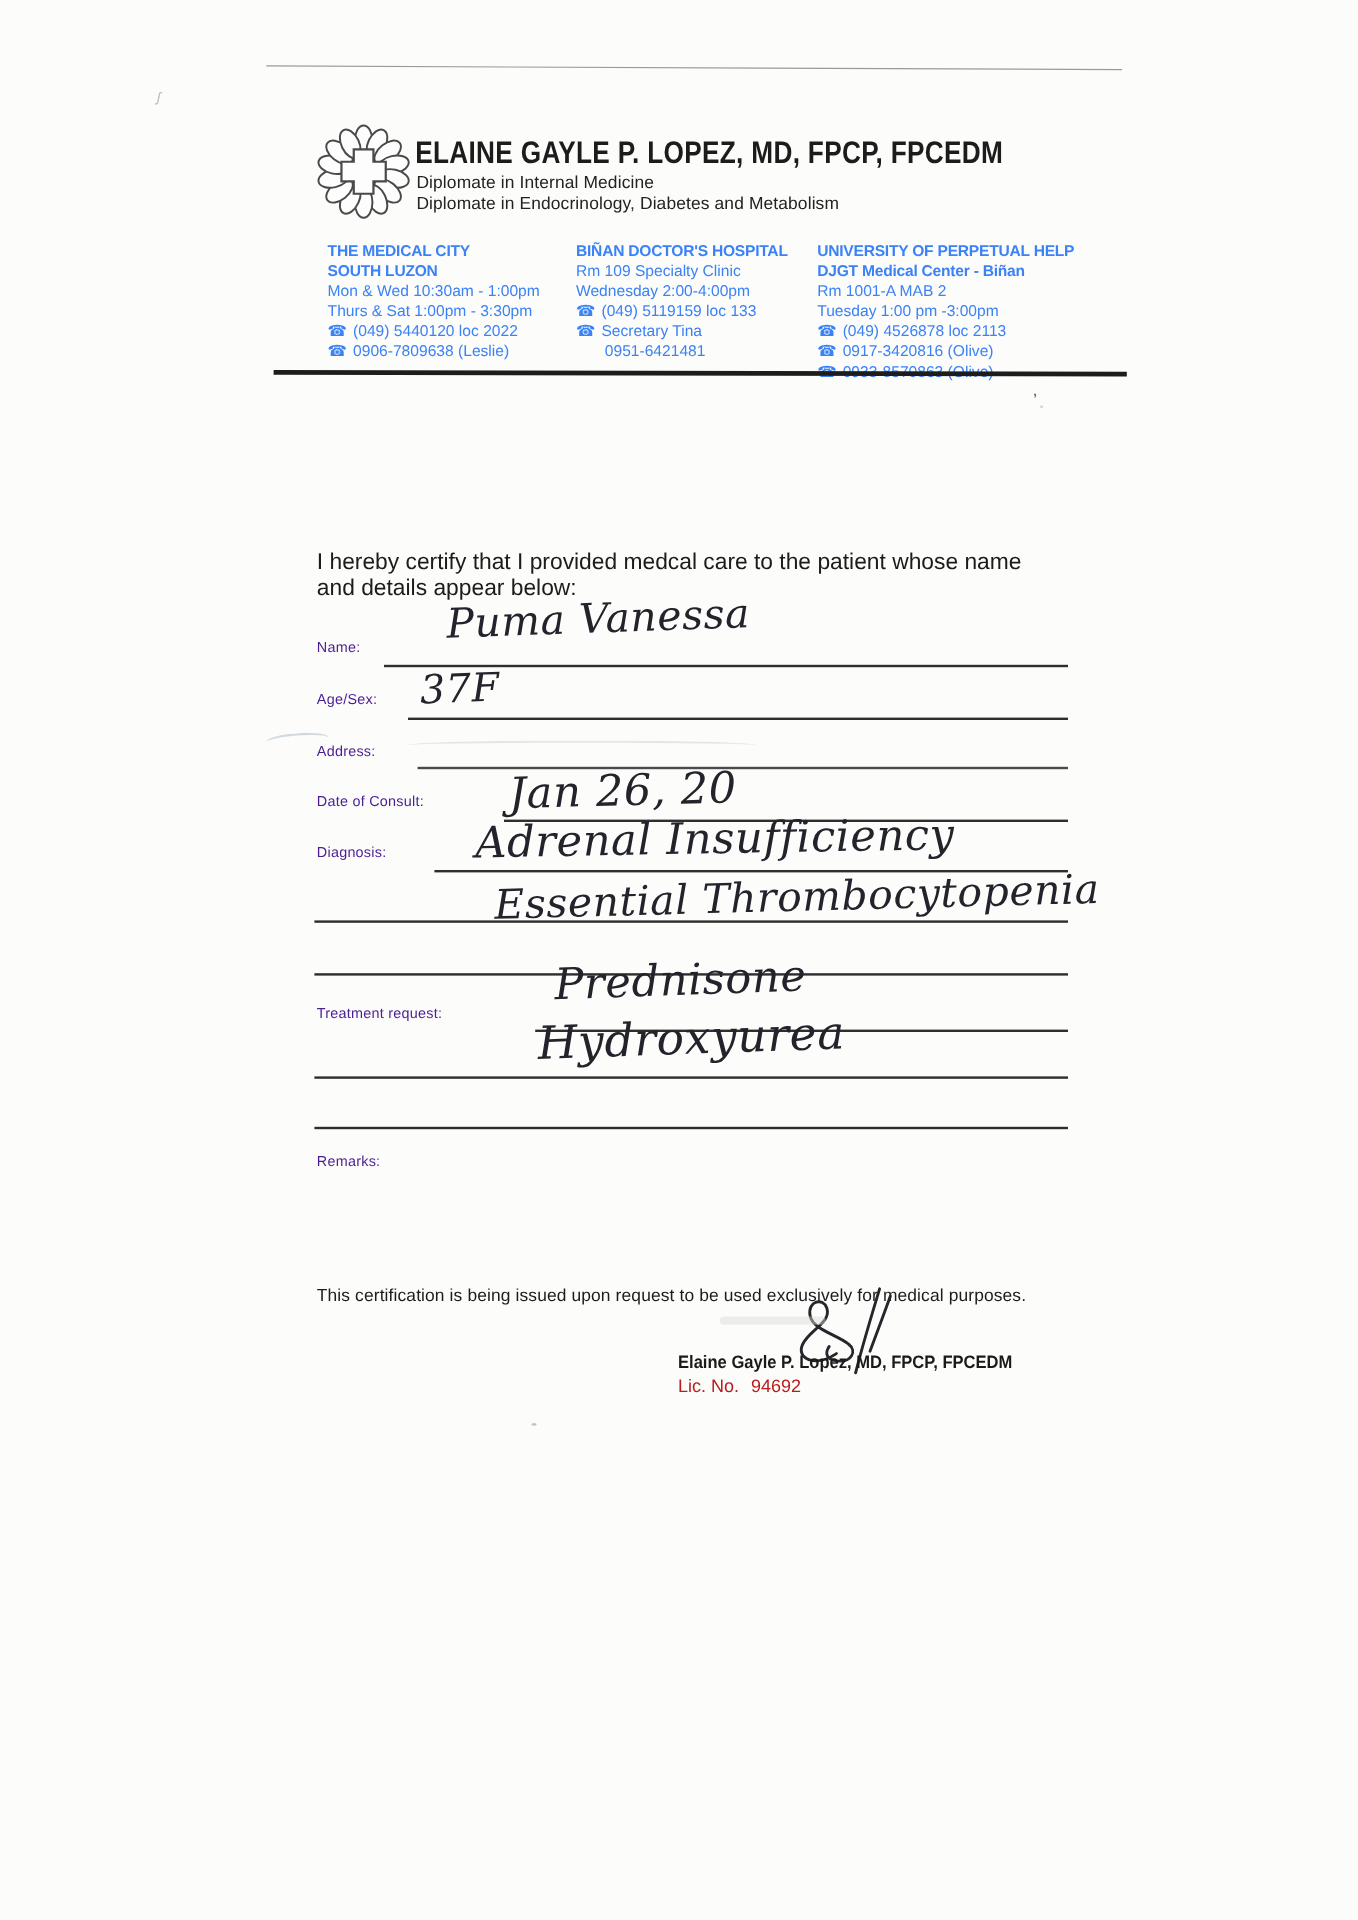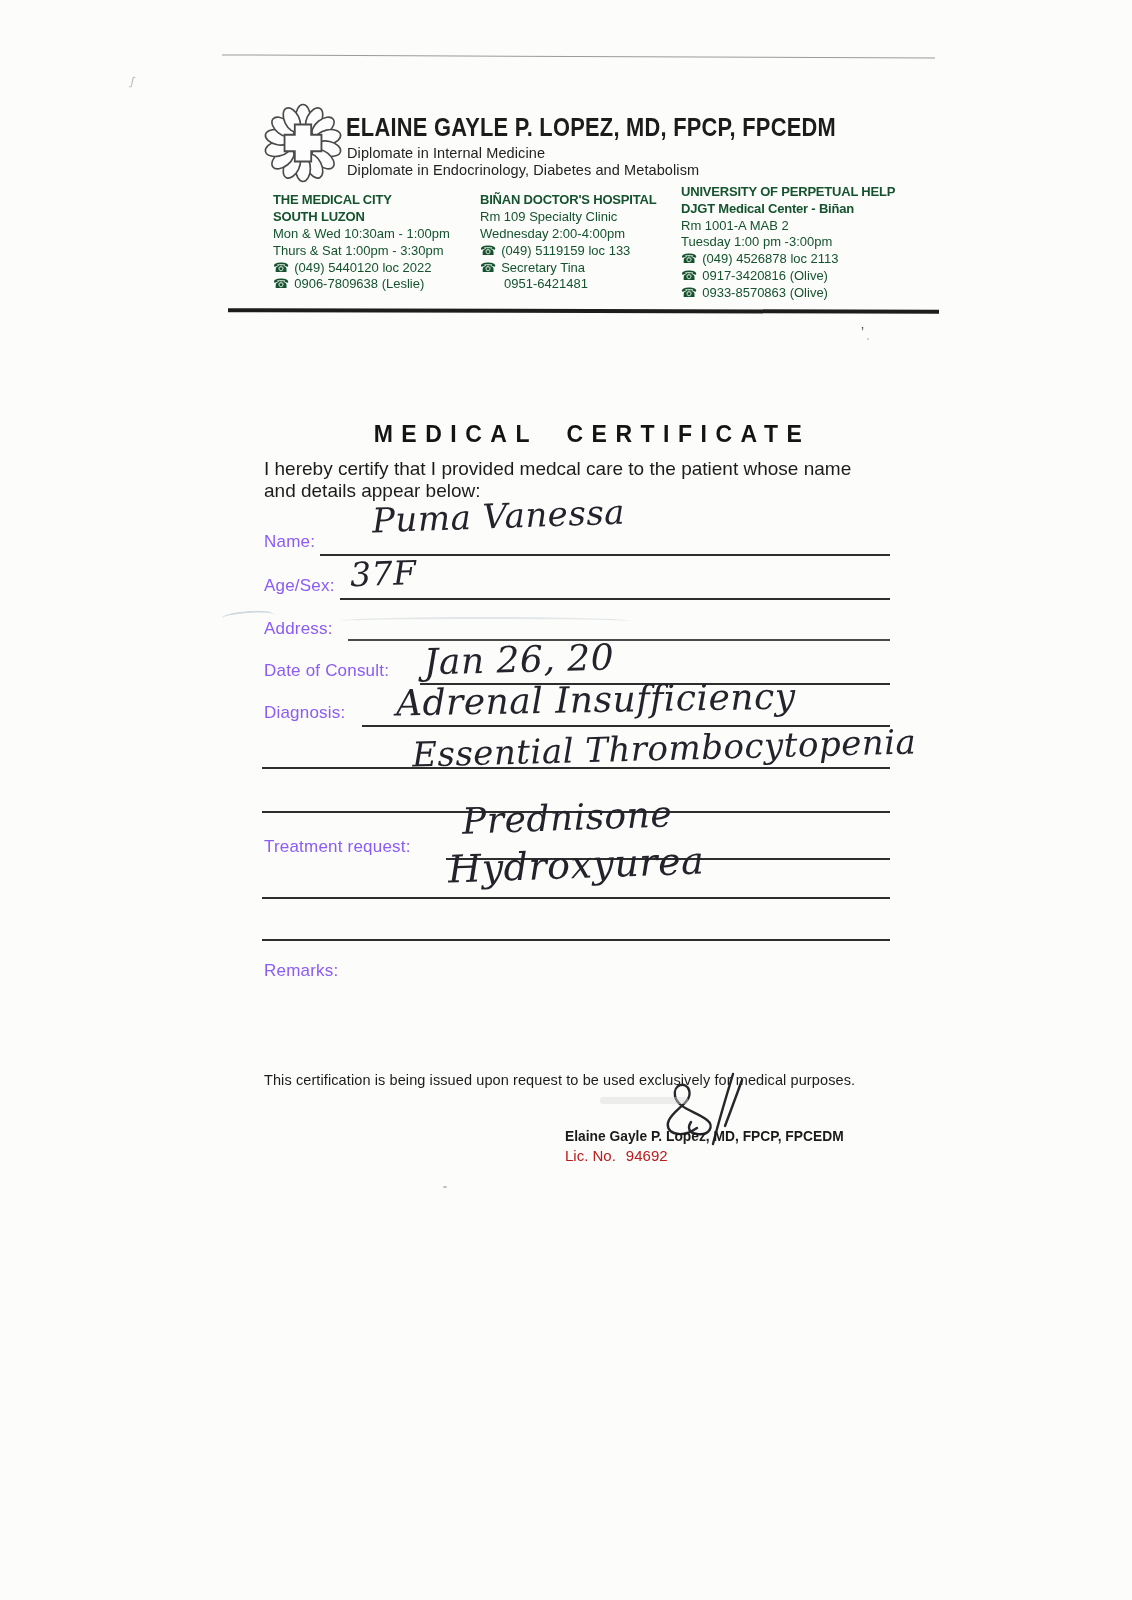--- a/index.html
+++ b/index.html
@@ -11,40 +11,40 @@
   .abs { position:absolute; }
   .nowrap { white-space:nowrap; }
 
   
   .rule-thin { position:absolute; left:222px; top:56px; width:713px; height:0;
                border-top:1.5px solid #9a9a9a; transform:rotate(0.25deg); }
   .doctor-name { left:346px; top:112px; font-size:26px; font-weight:bold;
                  transform:scaleX(0.84); transform-origin:left top; letter-spacing:0.3px; color:#1c1c1c; }
   .cred { left:347px; font-size:14.5px; color:#222; letter-spacing:0.1px; }
 
-  .clinics { left:273px; top:184px; width:655px; display:flex; font-size:13px;
-             line-height:16.8px; color:#14532d;align-items:center; }
+  .clinics { left:273px; top:201px; width:655px; display:flex; font-size:13px;
+             line-height:16.8px; color:#3b82f6; }
   .clinic { flex:0 0 auto; }
   .clinic-1 { width:207px; } .clinic-2 { width:201px; } .clinic-3 { width:247px; }
   .clinic .t { font-weight:bold; letter-spacing:-0.2px; white-space:nowrap; }
   .phone-row { display:flex; align-items:baseline; gap:5px; white-space:nowrap; }
   .tel { font-size:13px; line-height:16.8px; }
   .indent { padding-left:24px; }
 
   .rule-thick { position:absolute; left:228px; top:309px; width:711px; height:0;
                 border-top:4px solid #1d1d1d; transform:rotate(0.12deg); }
 
   
   .cert-title { left:282px; top:421px; width:620px; text-align:center;
                 font-size:23px; font-weight:bold; letter-spacing:8.5px;
                 word-spacing:14px; color:#141414; }
   .intro { left:264px; top:458px; width:622px; font-size:19px;
            line-height:21.5px; color:#1c1c1c; }
 
-  .flabel { position:absolute; font-size:17px; color:#8b5cf6; letter-spacing:0.2px; white-space:nowrap; }
+  .flabel { position:absolute; font-size:12px; color:#4c1d95; letter-spacing:0.2px; white-space:nowrap; }
   .fline { position:absolute; height:0; border-top:2px solid #2e2e2e; }
   .fline.light { border-top:2px solid #4a4a4a; }
 
   .hw { position:absolute; font-family:"DejaVu Serif", serif; font-style:italic;
         color:#23232c; white-space:nowrap; line-height:1; letter-spacing:0.5px; }
 
   .footer-note { left:264px; top:1072px; font-size:14.5px; color:#1c1c1c; letter-spacing:0.1px; }
   .sig-name { left:565px; top:1127px; font-size:15px; font-weight:bold; color:#1a1a1a;
               transform:scaleX(0.92); transform-origin:left top; white-space:nowrap; }
   .lic-row { left:565px; top:1147px; font-size:15px; color:#b91c1c; white-space:nowrap; }
@@ -141,21 +141,20 @@
       </div>
       <div class="phone-row">
         <span class="tel">☎</span>
         <span>0933-8570863 (Olive)</span>
       </div>
     </div>
   </div>
 
   <div class="rule-thick"></div>
 
-  <div class="abs cert-title">MEDICAL CERTIFICATE</div>
   <div class="abs intro">I hereby certify that I provided medcal care to the patient whose name and details appear below:</div>
 
   <div class="flabel" style="left:264px; top:532px;">Name:</div>
   <div class="fline" style="left:320px; top:554px; width:570px;"></div>
   <div class="hw" style="left:372px; top:499px; font-size:34px; transform:rotate(-2deg);">Puma Vanessa</div>
 
   <div class="flabel" style="left:264px; top:576px;">Age/Sex:</div>
   <div class="fline" style="left:340px; top:598px; width:550px;"></div>
   <div class="hw" style="left:350px; top:557px; font-size:33px; transform:rotate(-2deg);">37F</div>
 

